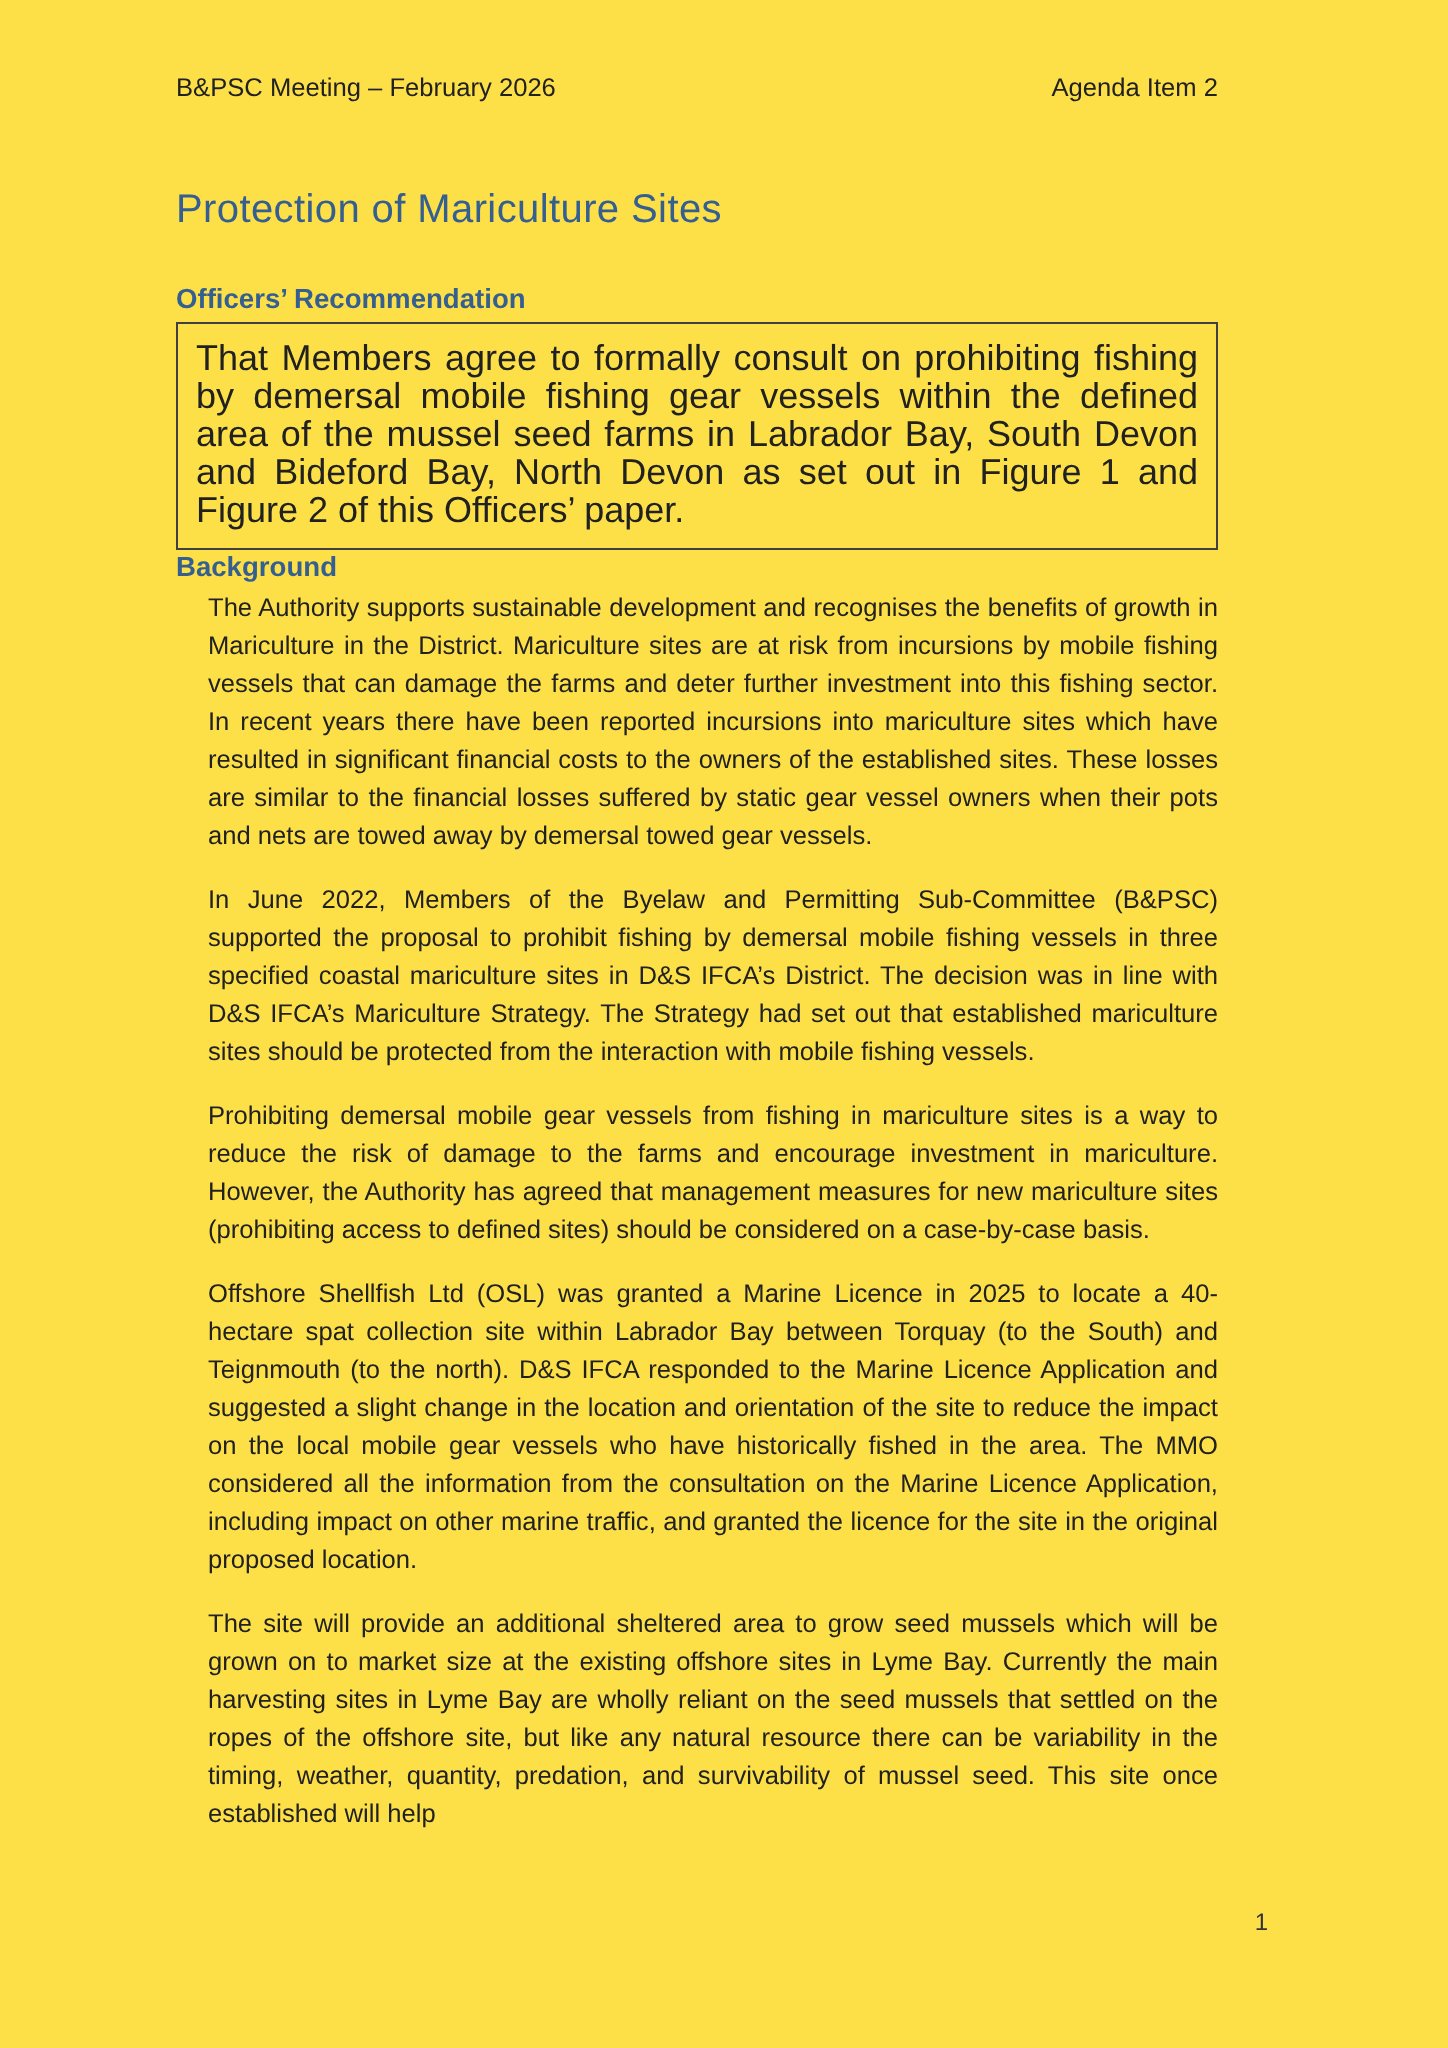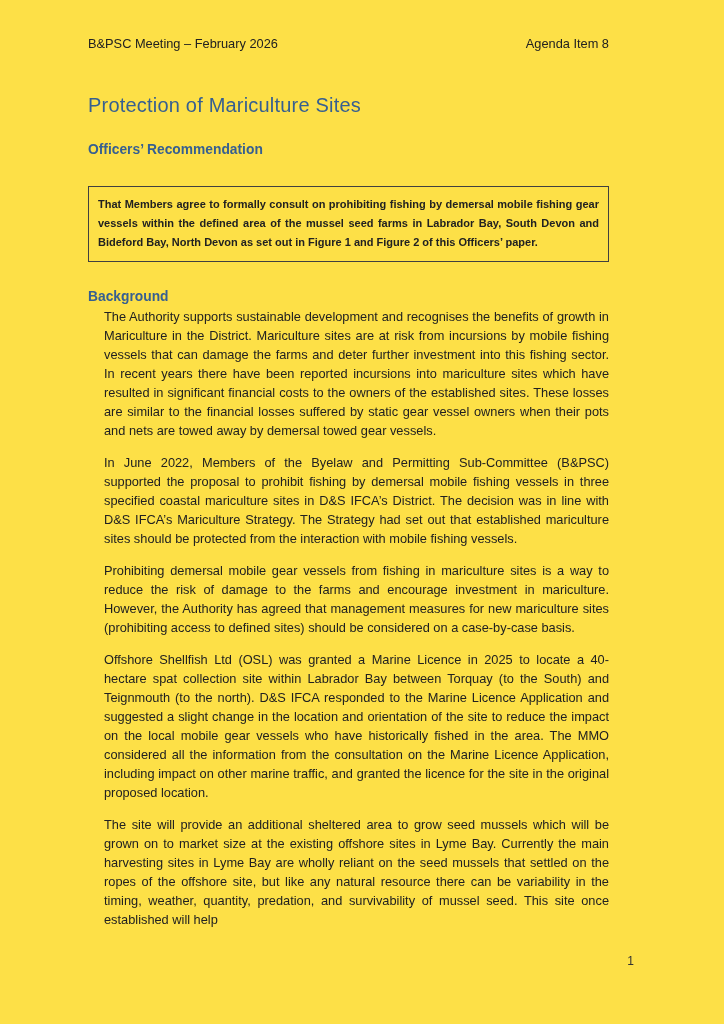--- a/index.html
+++ b/index.html
@@ -16,39 +16,39 @@
     font-family:"Liberation Sans","DejaVu Sans",sans-serif;
     color:var(--body-ink,#212121);
     overflow:hidden;
   }
   .hdr{display:flex;justify-content:space-between;align-items:baseline;
        font-size:12.8px;margin-bottom:42px;}
   .doc-title{color:var(--heading-blue,#365F91);font-size:20px;font-weight:normal;
        margin:0 0 24px 0;line-height:24px;letter-spacing:.2px;}
   .h2{color:var(--heading-blue,#365F91);font-size:13.8px;font-weight:bold;
        margin:0;line-height:17px;}
-  .officers{margin-bottom:28px;}
+  .officers{margin-bottom:3px;}
   .rec-box{border:1px solid var(--box-border,#404040);
-       padding:8px 9px 9px 9px;margin-bottom:26px;
-       font-weight:bold;font-size:11px;line-height:19px;text-align:justify;}
+       padding:8px 9px 9px 9px;
+       font-weight:normal;font-size:18px;line-height:19px;text-align:justify;}
   .section-head{margin-bottom:2px;}
   p.body{margin:0 0 13px 16px;font-size:12.8px;line-height:19px;text-align:justify;}
   .nms-head{margin:0 0 14px 0;}
   .sub-underline{color:var(--sub-gray,#44546A);text-decoration:underline;
        font-size:12.8px;line-height:16px;margin:0 0 14px 0;text-underline-offset:2px;}
   .page-num{position:absolute;right:90px;bottom:56px;font-size:12px;color:#333;}
 </style>
 </head>
 <body>
 
 <div class="page">
 
   <div class="hdr">
     <span>B&amp;PSC Meeting – February 2026</span>
-    <span>Agenda Item 8</span>
+    <span>Agenda Item 2</span>
   </div>
 
   <div class="doc-title">Protection of Mariculture Sites</div>
 
   <div class="h2 officers">Officers’ Recommendation</div>
 
   <div class="rec-box">That Members agree to formally consult on prohibiting fishing by demersal mobile fishing gear vessels within the defined area of the mussel seed farms in Labrador Bay, South Devon and Bideford Bay, North Devon as set out in Figure 1 and Figure 2 of this Officers’ paper.</div>
 
   <div class="h2 section-head">Background</div>
 

